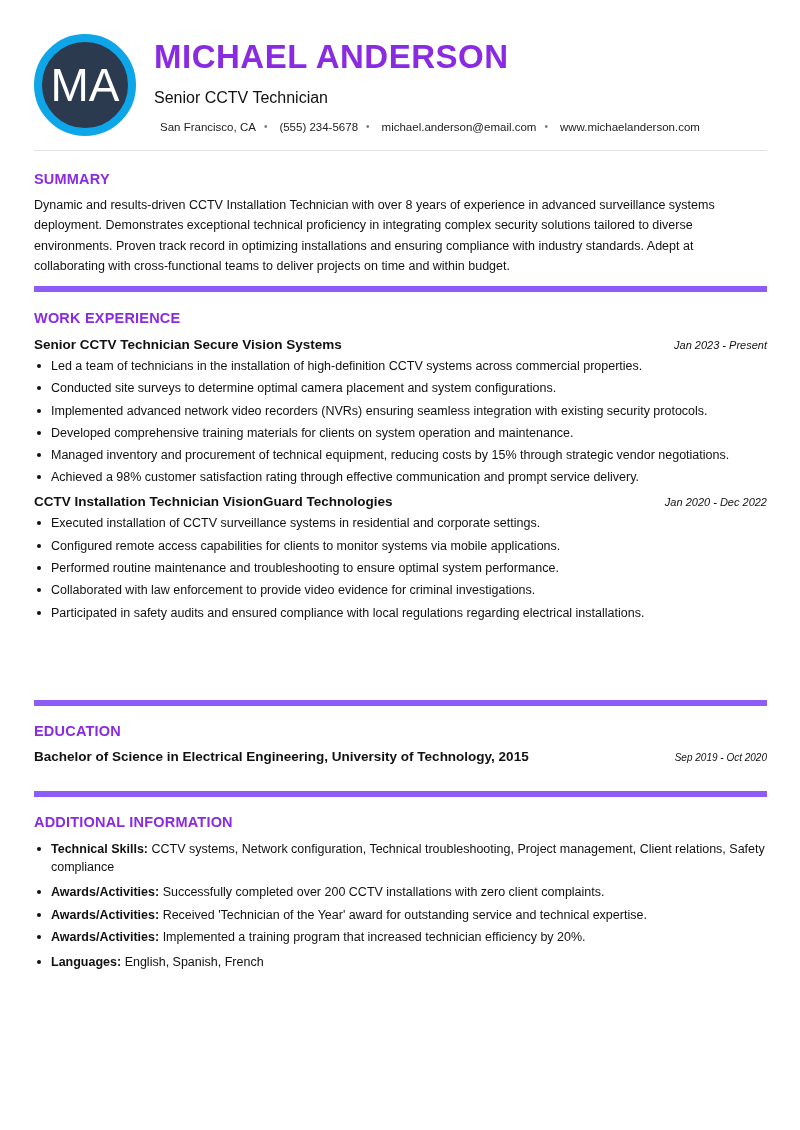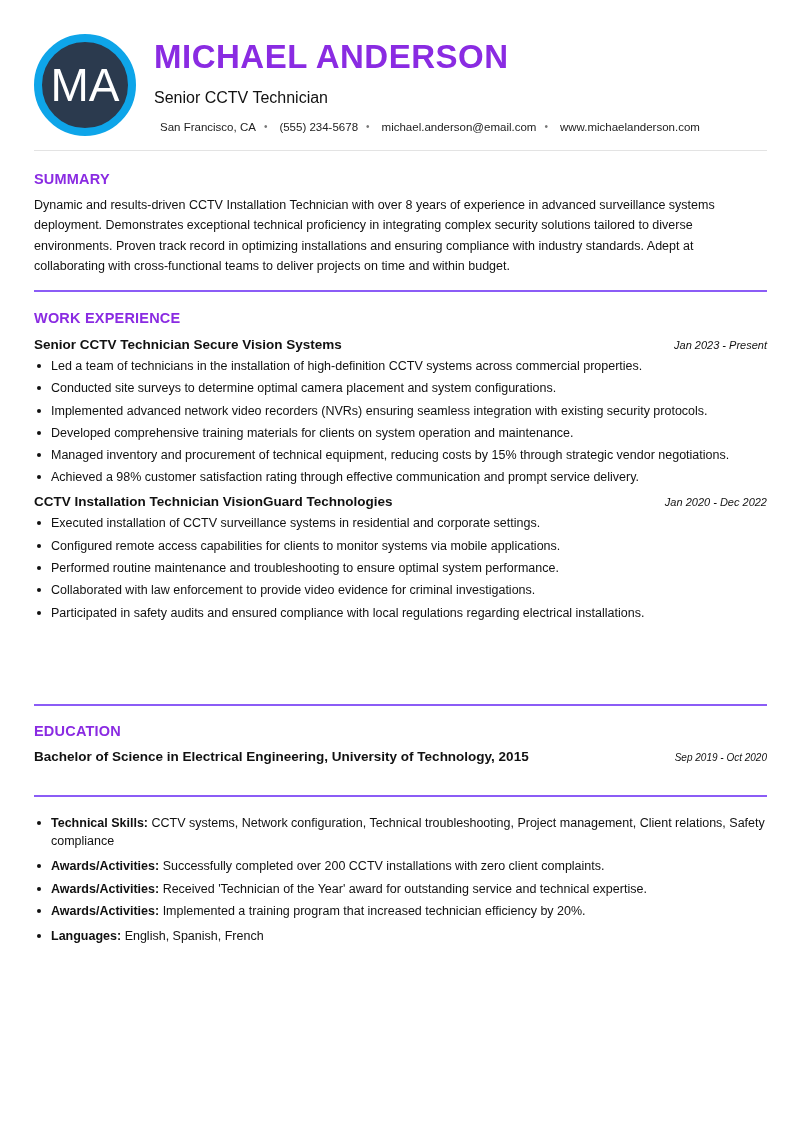--- a/index.html
+++ b/index.html
@@ -16,21 +16,21 @@
     }
     .name {
       position: absolute; left: 120px; top: 38px; font-size: 33px; font-weight: bold;
       color: #8a2be2; letter-spacing: 0.5px;
     }
     .job-title { position: absolute; left: 120px; top: 89px; font-size: 16px; color: #111; }
     .contact { position: absolute; left: 126px; top: 121px; font-size: 11.5px; color: #222; display: flex; white-space: nowrap; }
     .contact .item { display: inline-block; }
     .contact .sep { display: inline-block; margin: 0 12px 0 8px; color: #777; font-size: 10px; }
 
-    .section { border-bottom: 2px solid #8b5cf6; }
+    .section { border-bottom: 6px solid #8b5cf6; }
     .section-title {
       color: #8a2be2; font-size: 14.5px; font-weight: bold; letter-spacing: 0.2px;
     }
     .summary { height: 141px; padding-top: 20px; }
     .summary .section-title { margin-bottom: 8px; }
     .summary-text { font-size: 12.5px; line-height: 20.3px; color: #111; }
 
     .work { height: 414px; padding-top: 18px; }
     .work .section-title { margin-bottom: 11px; }
     .job { margin-bottom: 8px; }
@@ -121,20 +121,21 @@
 
   <div class="section education">
     <div class="section-title">EDUCATION</div>
     <div class="edu-row">
       <span class="degree">Bachelor of Science in Electrical Engineering, University of Technology, 2015</span>
       <span class="date">Sep 2019 - Oct 2020</span>
     </div>
   </div>
 
   <div class="section additional">
+    <div class="section-title">ADDITIONAL INFORMATION</div>
     <ul class="bullets">
       <li class="gap"><span class="label">Technical Skills:</span><span> CCTV systems, Network configuration, Technical troubleshooting, Project management, Client relations, Safety compliance</span></li>
       <li><span class="label">Awards/Activities:</span><span> Successfully completed over 200 CCTV installations with zero client complaints.</span></li>
       <li><span class="label">Awards/Activities:</span><span> Received 'Technician of the Year' award for outstanding service and technical expertise.</span></li>
       <li class="gap"><span class="label">Awards/Activities:</span><span> Implemented a training program that increased technician efficiency by 20%.</span></li>
       <li><span class="label">Languages:</span><span> English,  Spanish,  French</span></li>
     </ul>
   </div>
 
 </div>

